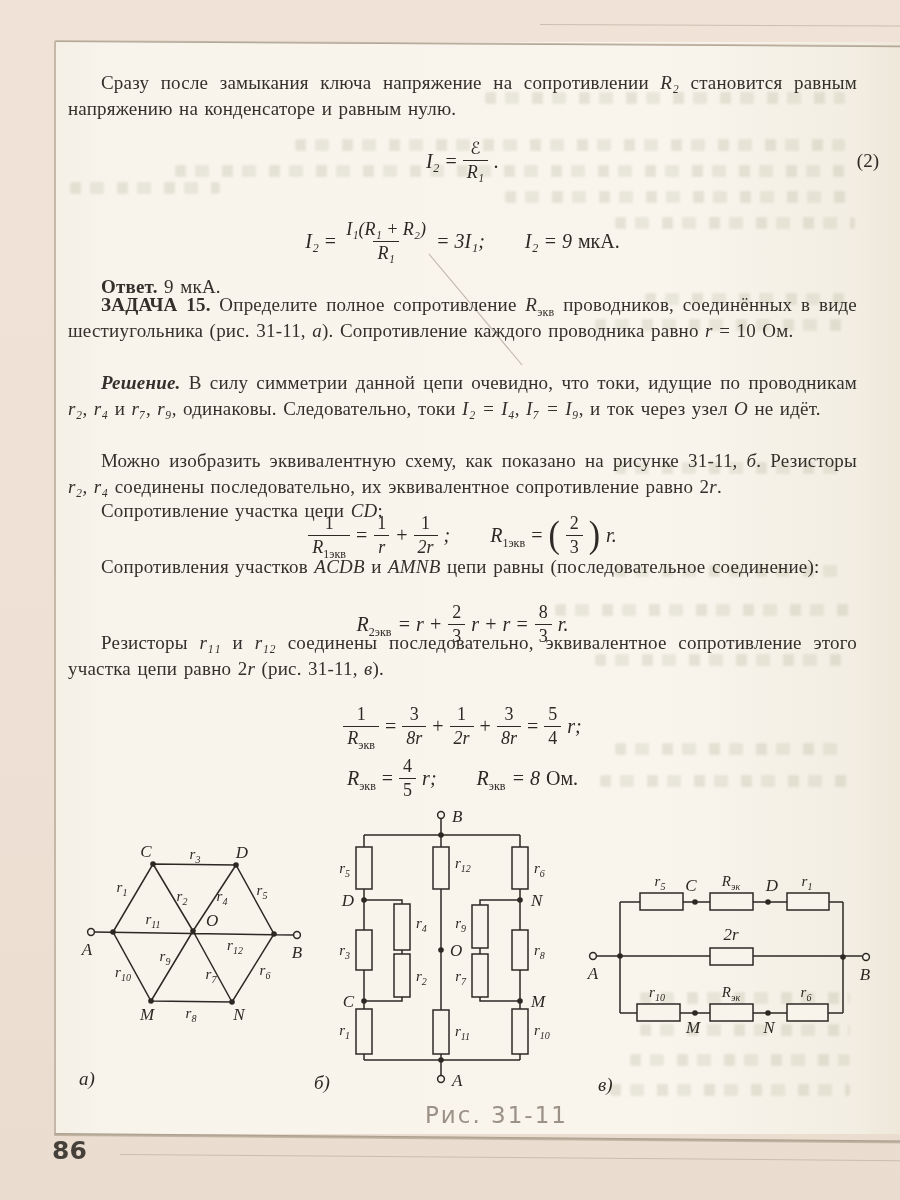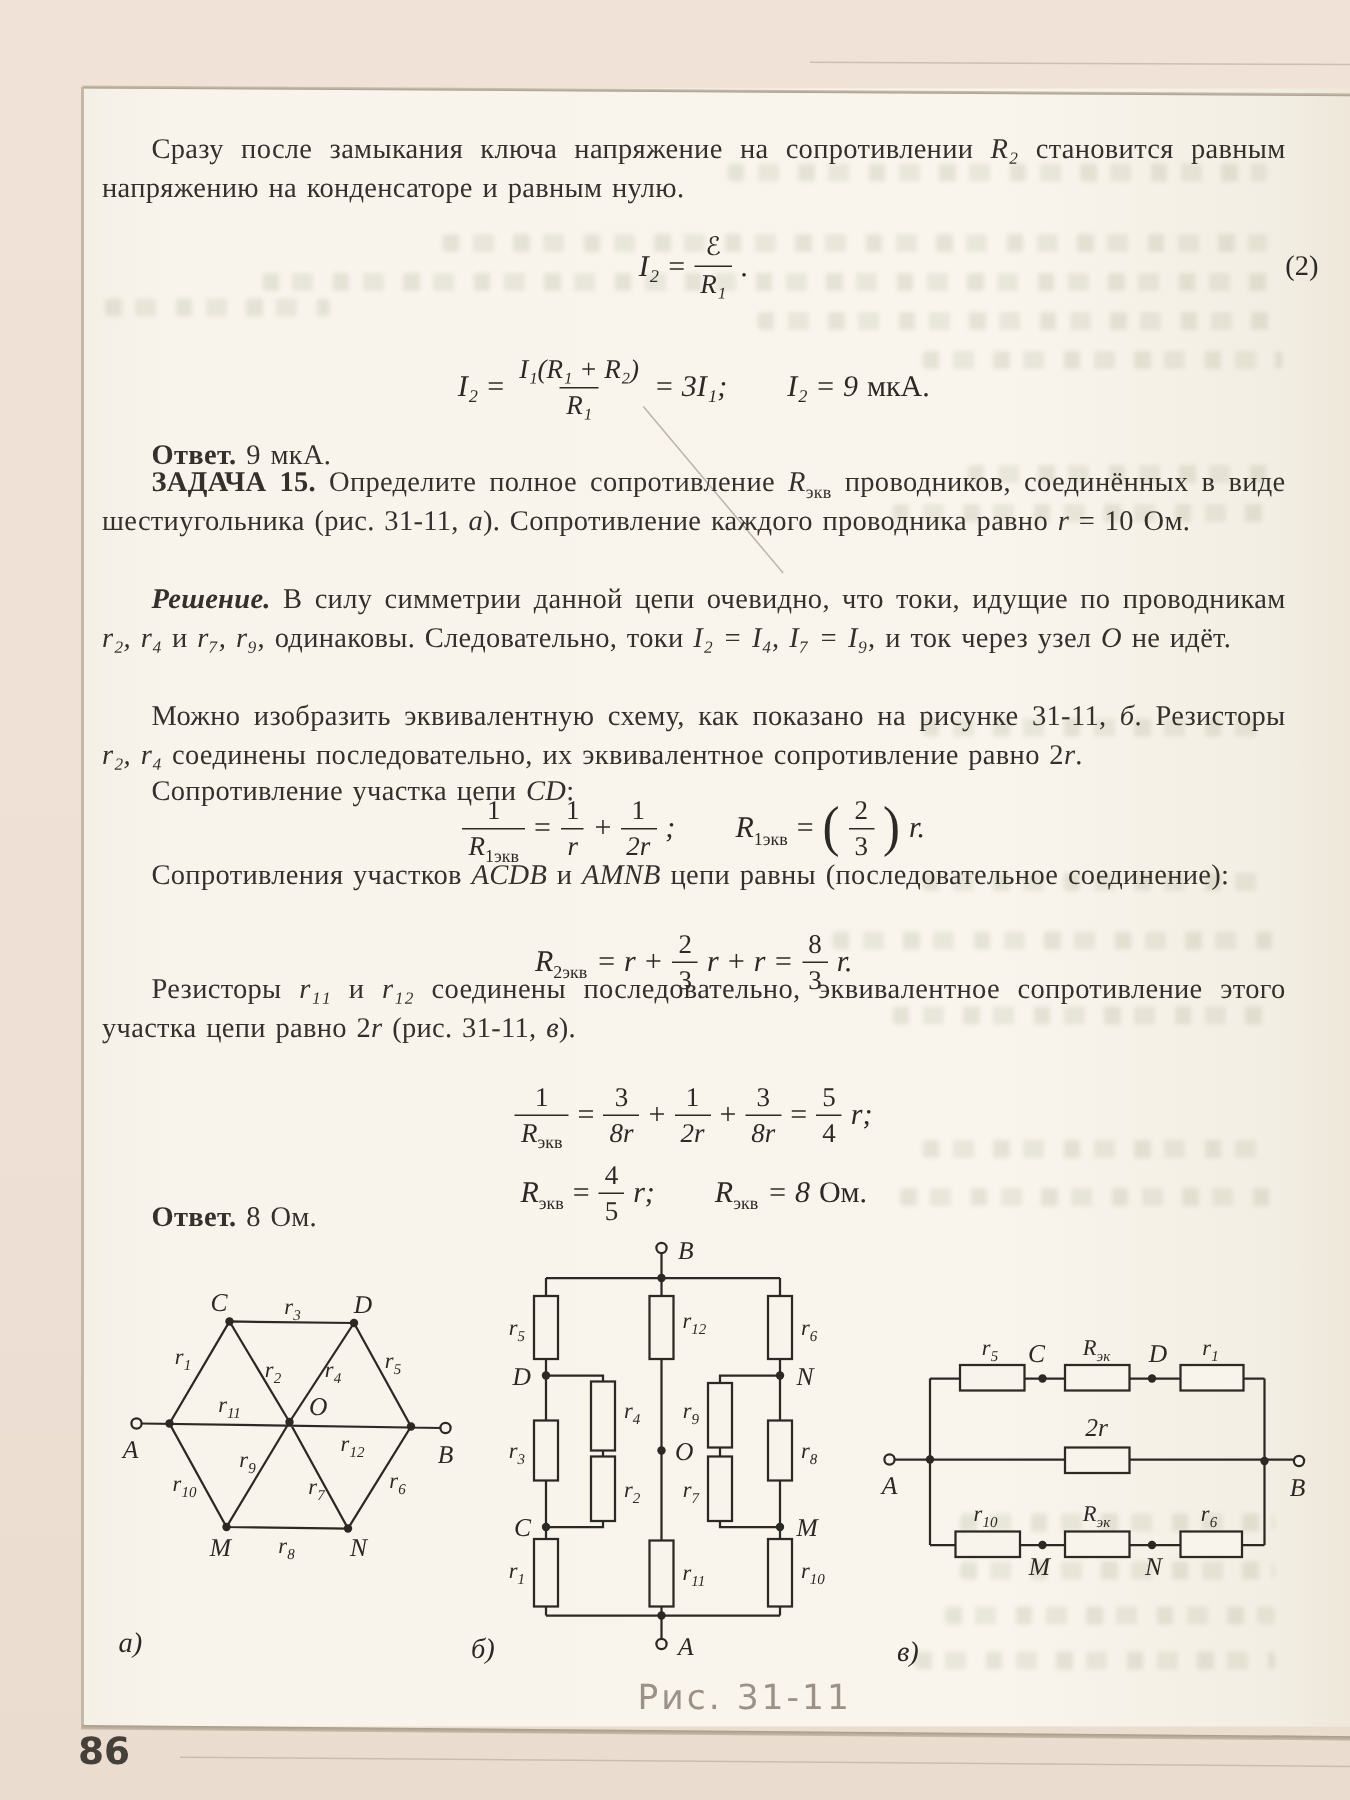--- a/index.html
+++ b/index.html
@@ -1,18 +1,18 @@
 <!DOCTYPE html>
 <html><head>
 <meta charset="utf-8">
 <style>
   html,body{margin:0;padding:0;width:900px;height:1200px;overflow:hidden;}
   body{background:linear-gradient(180deg,#f0e2d7 0%,#eee0d4 60%,#eaddd0 100%);
        font-family:"Liberation Serif","DejaVu Serif",serif;}
-  .scan{position:absolute;inset:0;margin-top:17px;}
+  .scan{position:absolute;inset:0;}
   .page{position:absolute;left:55px;top:42px;width:845px;height:1092px;
         background:linear-gradient(90deg,#f5f0e6 0%,#f8f4ec 7%,#f9f5ed 72%,#f3eee3 94%,#eee7da 100%);}
   .edge{position:absolute;background:#b3a796;}
   .edge-top{left:55px;top:40px;width:846px;height:2px;transform:rotate(0.35deg);transform-origin:left top;background:linear-gradient(180deg,#cfc4b4,#a99d8c);}
   .edge-left{left:54px;top:41px;width:2px;height:1095px;background:#c4b8a8;}
   .edge-bottom{left:55px;top:1133px;width:850px;height:3px;transform:rotate(0.5deg);transform-origin:left top;background:linear-gradient(180deg,#a89a89,#c9bcab);}
   .edge-bottom2{left:120px;top:1154px;width:780px;height:1px;transform:rotate(0.45deg);transform-origin:left top;background:rgba(160,140,122,.4);}
   .edge-topright{left:540px;top:24px;width:360px;height:1px;transform:rotate(0.25deg);transform-origin:left top;background:rgba(175,155,138,.5);}
 
   .para{position:absolute;left:13px;width:789px;margin:0;text-align:justify;text-indent:33px;
@@ -219,23 +219,20 @@
           <span class="num up">4</span>
           <span class="den up">5</span>
         </span>
       <span>r;</span>
       <span class="gap"></span>
       <span><span class="v">R</span><sub>экв</sub></span>
       <span>= 8</span>
       <span class="up">Ом.</span>
     </div>
 
-    <p class="para" style="top:740px;">
-      <span class="b">Ответ.</span><span> 8 Ом.</span>
-    </p>
 
     <svg class="figsvg" style="left:15px;top:778px;" width="240" height="270" viewBox="0 0 240 270">
       <g>
         <path class="wire" d="M43 112 L83 44 L166 45 L204 114 L162 182 L81 181 Z
                               M83 44 L123 111 M166 45 L123 111 M81 181 L123 111 M162 182 L123 111
                               M24 112 L224 115"></path>
       </g>
       <circle class="term" cx="21" cy="112" r="3.4"></circle>
       <circle class="term" cx="227" cy="115" r="3.4"></circle>
       <g>

